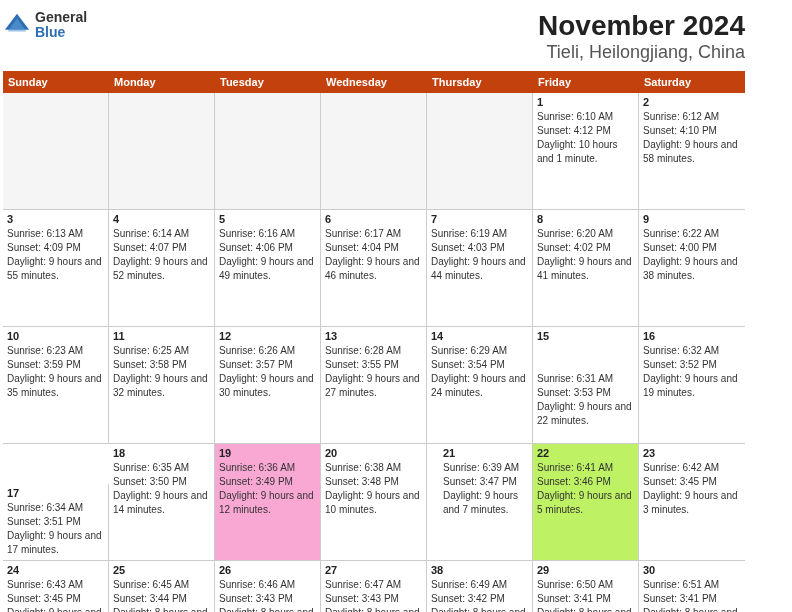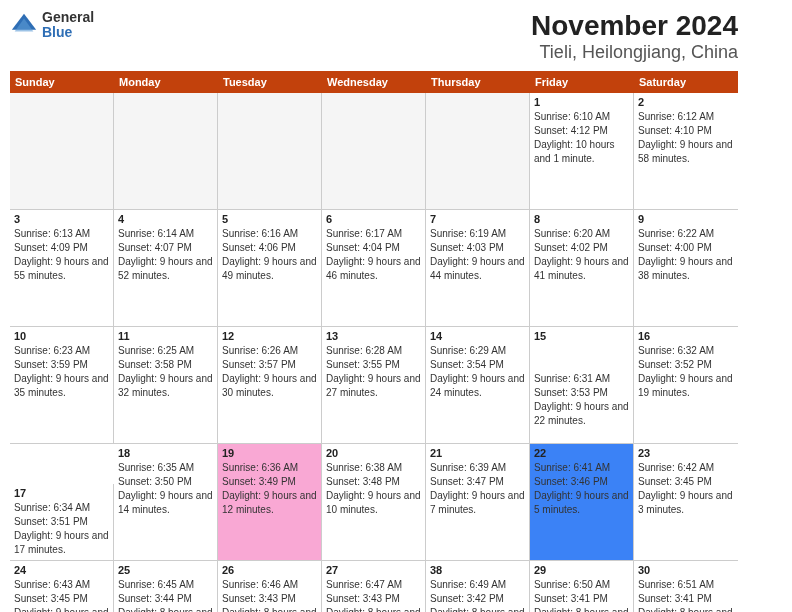--- a/index.html
+++ b/index.html
@@ -6,21 +6,21 @@
     body {
       font-family: Arial, sans-serif;
       background: #fff;
       width: 792px;
       height: 612px;
       overflow: hidden;
     }
     .page {
       width: 748px;
       height: 612px;
-      padding: 10px 10px;
+      padding: 10px 3px;
       display: flex;
       flex-direction: column;
     }
     .header {
       display: flex;
       justify-content: space-between;
       align-items: flex-start;
       margin-bottom: 8px;
     }
     .logo {
@@ -274,27 +274,27 @@
             <div class="day-info" style="white-space: pre-line;">Sunrise: 6:36 AM
 Sunset: 3:49 PM
 Daylight: 9 hours and 12 minutes.</div>
           </div>
           <div class="cal-cell" style="background: rgb(255, 255, 255);">
             <span class="day-num">20</span>
             <div class="day-info" style="white-space: pre-line;">Sunrise: 6:38 AM
 Sunset: 3:48 PM
 Daylight: 9 hours and 10 minutes.</div>
           </div>
-          <div class="cal-cell" style="background: rgb(255, 255, 255);">
+          <div class="cal-cell" style="background: rgb(255, 255, 255); margin-left: 12px;">
             <span class="day-num">21</span>
             <div class="day-info" style="white-space: pre-line;">Sunrise: 6:39 AM
 Sunset: 3:47 PM
 Daylight: 9 hours and 7 minutes.</div>
           </div>
-          <div class="cal-cell" style="background: #3b82f6;">
+          <div class="cal-cell" style="background: #bef264;">
             <span class="day-num">22</span>
             <div class="day-info" style="white-space: pre-line;">Sunrise: 6:41 AM
 Sunset: 3:46 PM
 Daylight: 9 hours and 5 minutes.</div>
           </div>
           <div class="cal-cell" style="background: rgb(255, 255, 255);">
             <span class="day-num">23</span>
             <div class="day-info" style="white-space: pre-line;">Sunrise: 6:42 AM
 Sunset: 3:45 PM
 Daylight: 9 hours and 3 minutes.</div>

